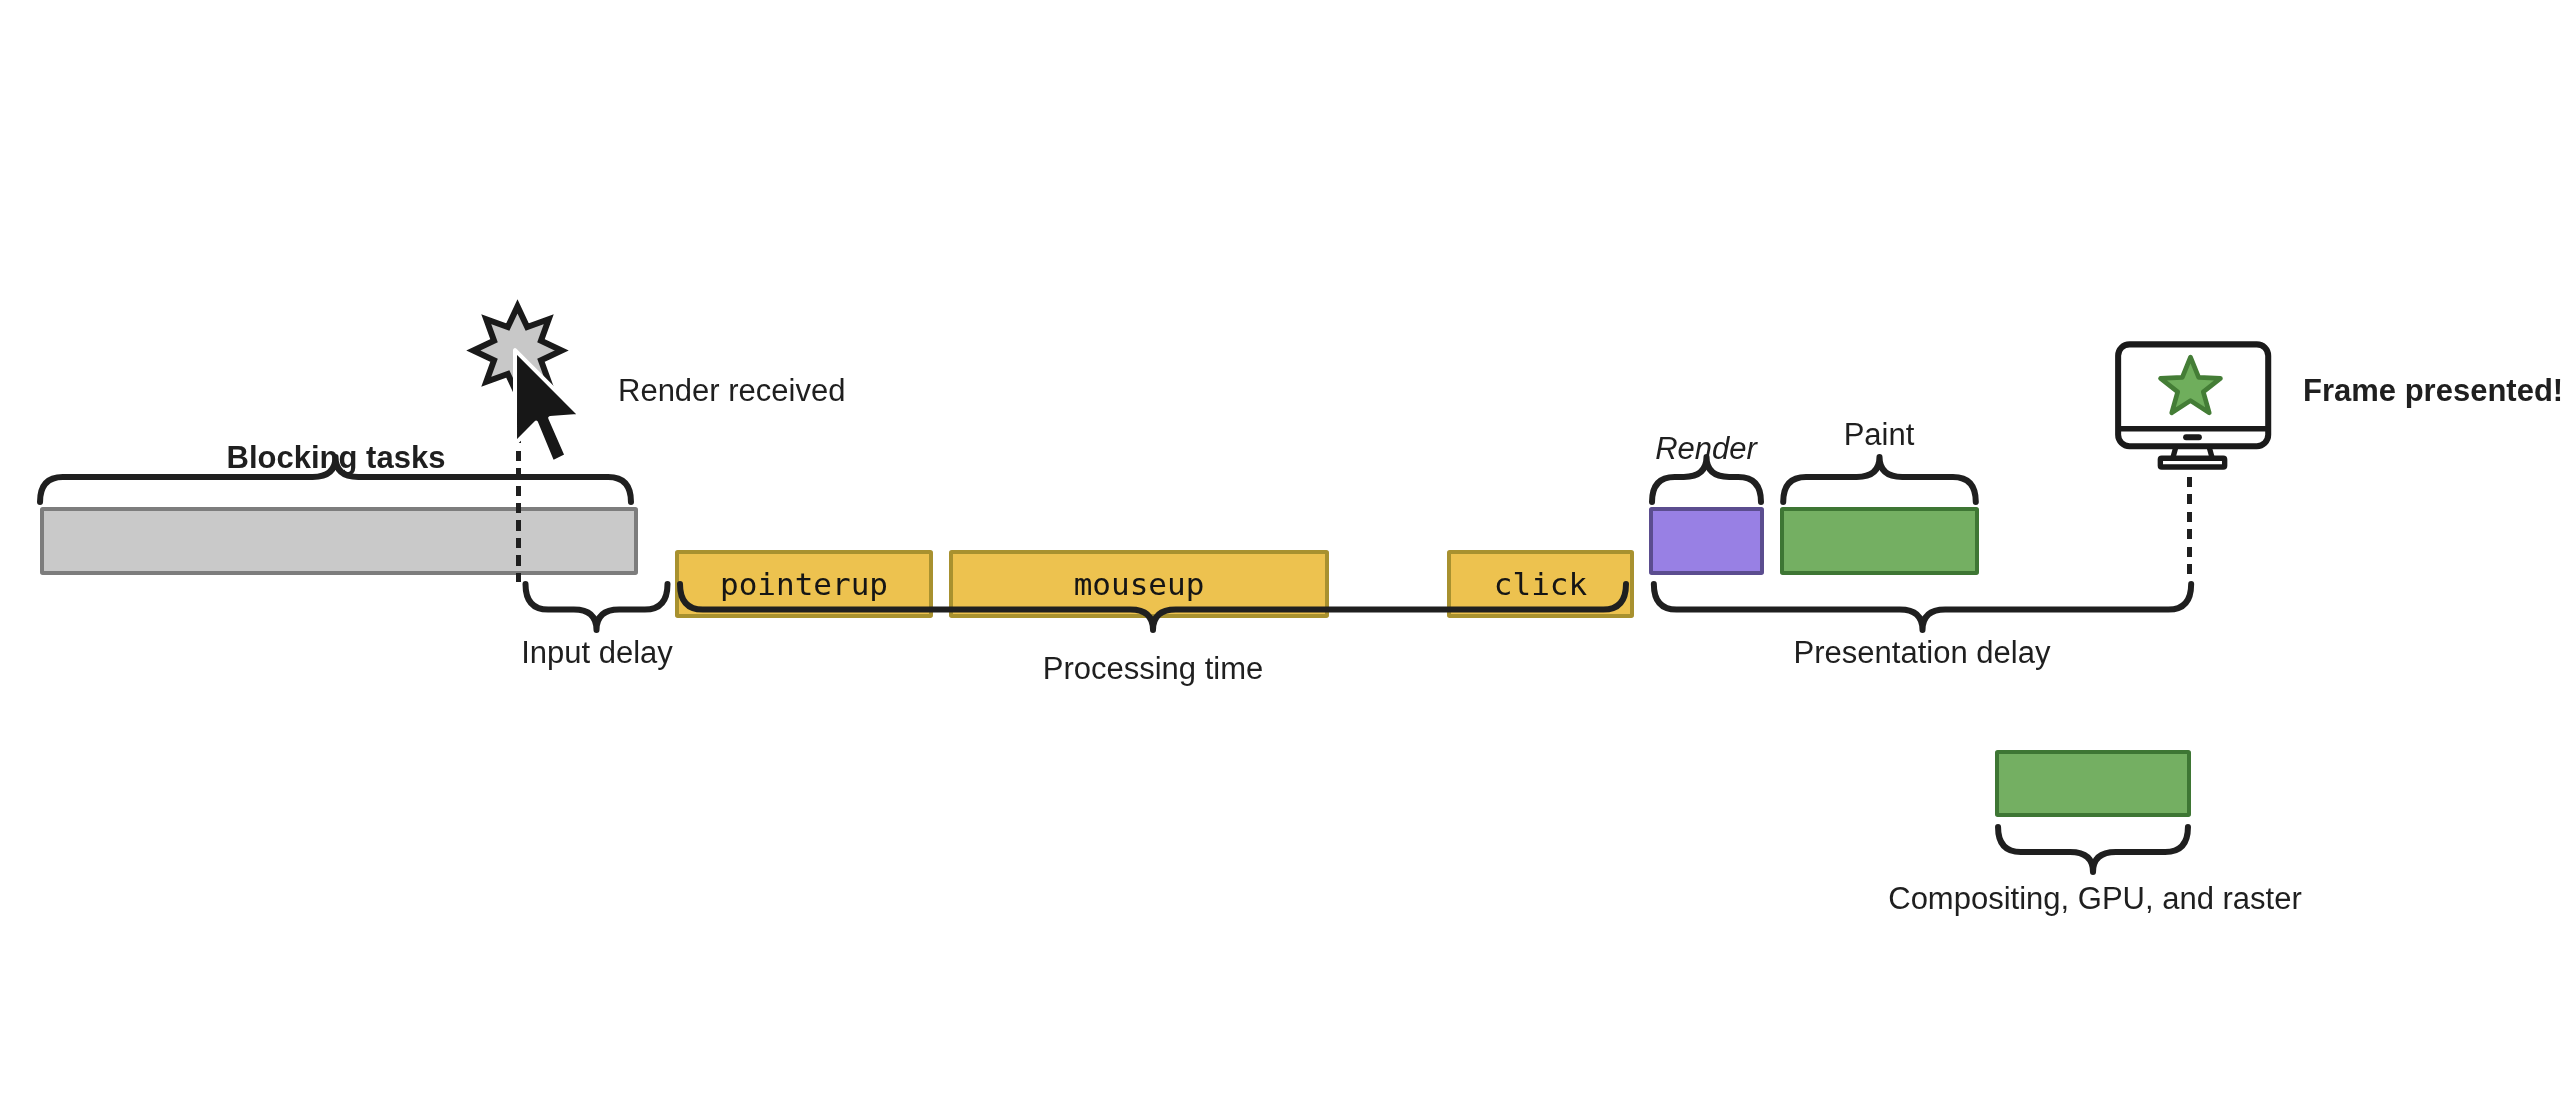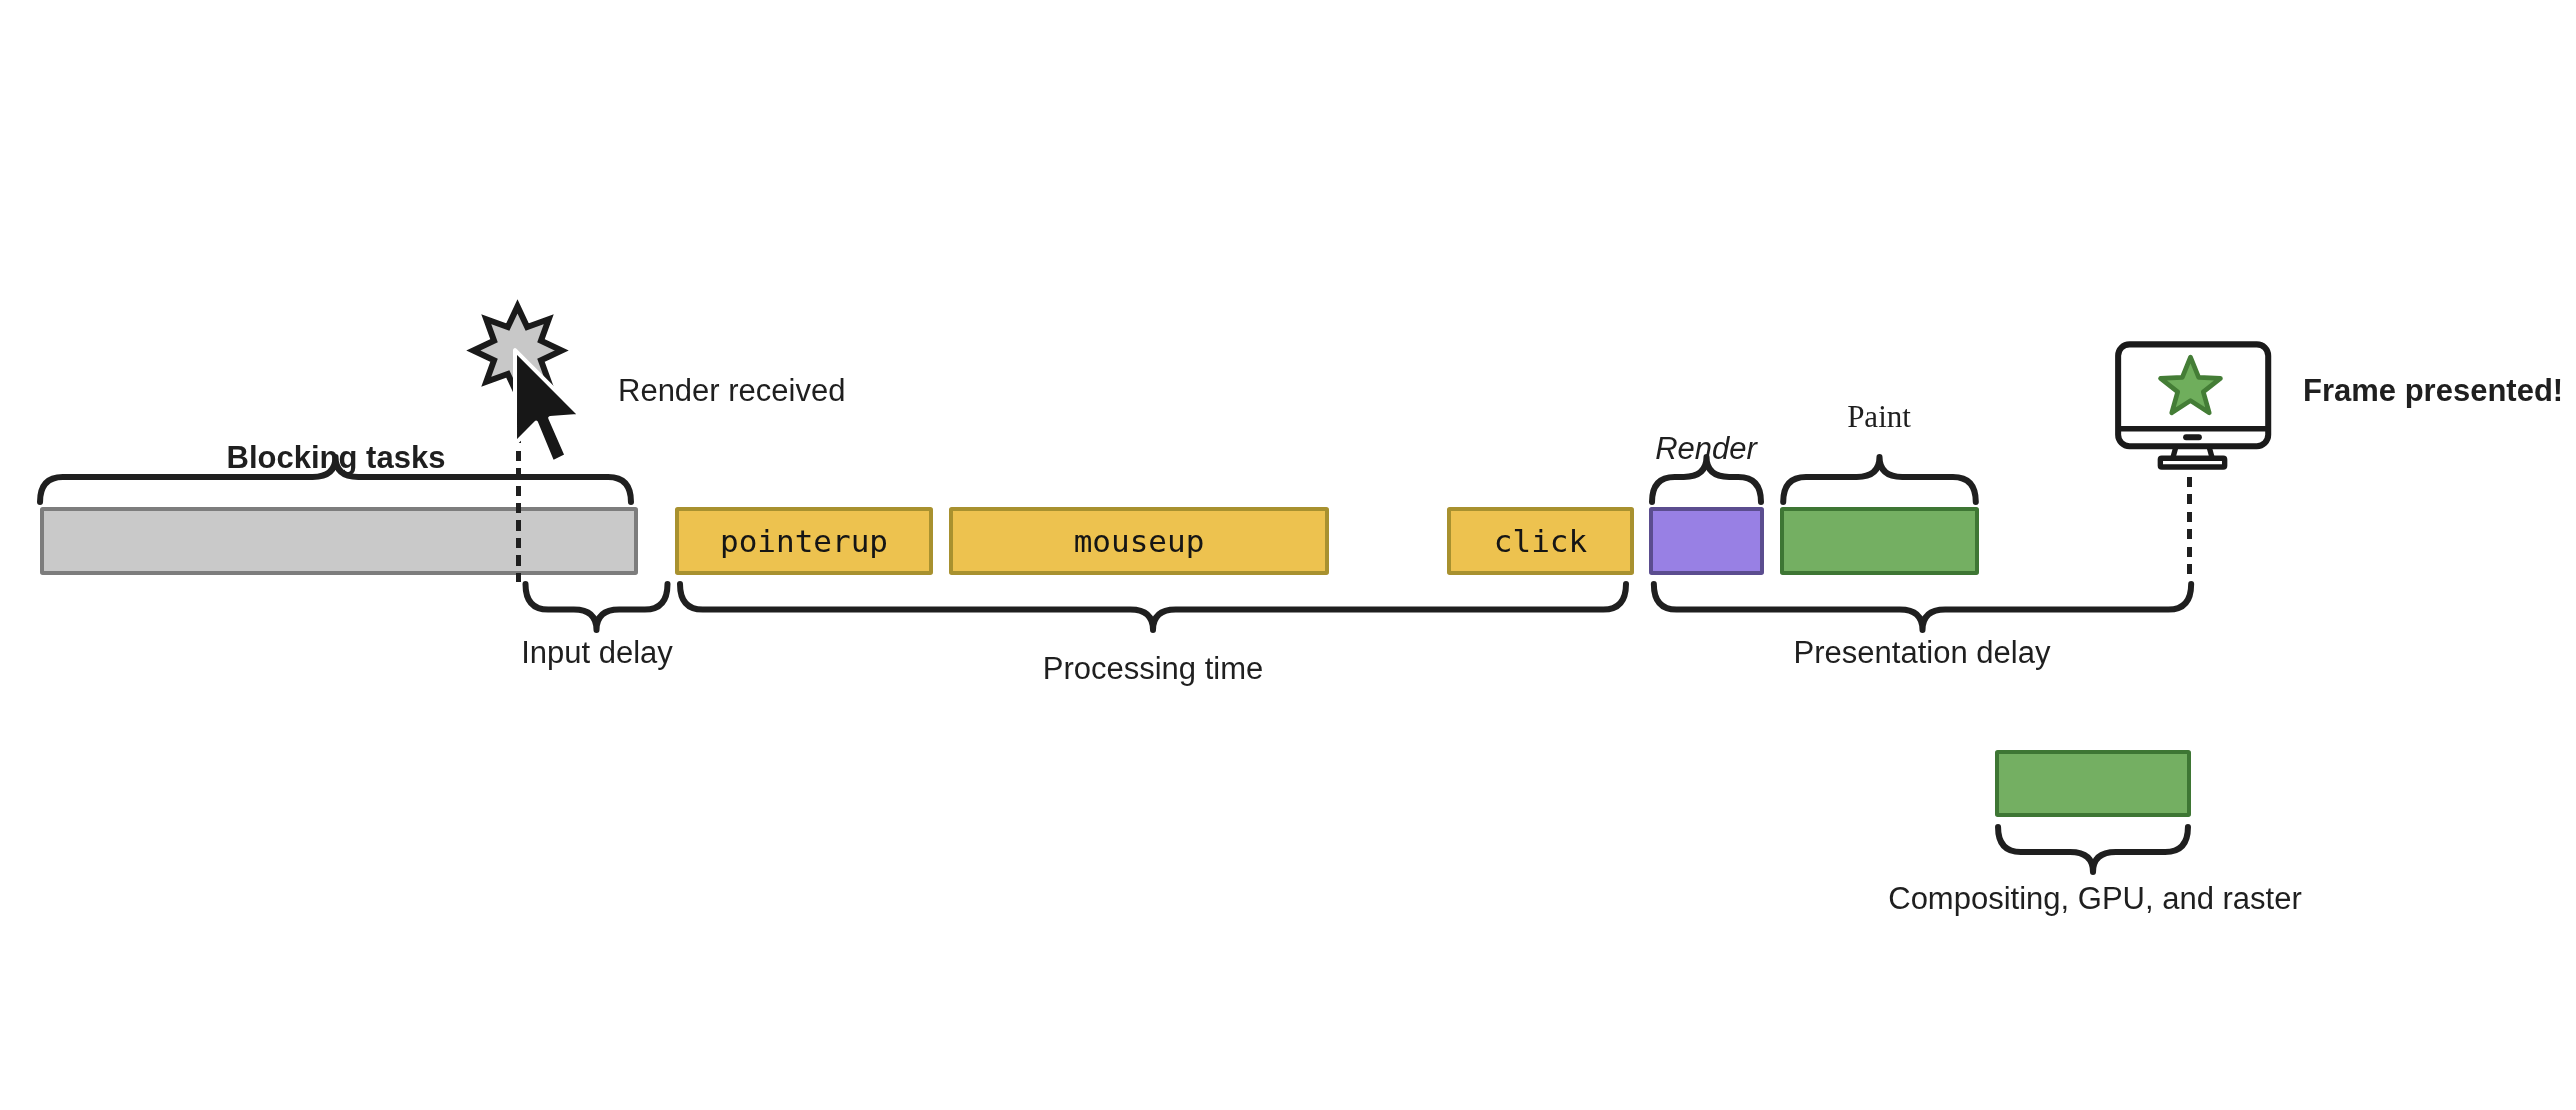--- a/index.html
+++ b/index.html
@@ -12,40 +12,40 @@
   html,body{margin:0;padding:0;background:#ffffff;}
   .canvas{
     position:relative;width:2576px;height:1110px;background:#ffffff;overflow:hidden;
     font-family:"Liberation Sans",sans-serif;color:var(--ink);
   }
   .lbl{position:absolute;font-size:31px;line-height:36px;white-space:nowrap;color:var(--ink);}
   .center{transform:translateX(-50%);}
   .bar{position:absolute;top:507px;height:68px;box-sizing:border-box;border-radius:2.7px;}
   .bar.gray  {background:var(--blocking-fill);border:4px solid var(--blocking-border);}
   .bar.yellow{background:var(--event-fill);   border:4px solid var(--event-border);
-              display:flex;align-items:center;justify-content:center;}
+              display:flex;align-items:center;justify-content:center;margin-top:43px;}
   .bar.purple{background:var(--render-fill);  border:4px solid var(--render-border);}
   .bar.green {background:var(--paint-fill);   border:4px solid var(--paint-border);}
   .bar .mono{font-family:"DejaVu Sans Mono",monospace;font-size:31px;color:#151515;}
   svg.brace{position:absolute;overflow:visible;}
   .dotted{
     position:absolute;width:4.7px;
     background:repeating-linear-gradient(to bottom,var(--ink) 0 10px,transparent 10px 17.5px);
   }
   .icon-abs{position:absolute;}
 </style>
 </head>
 <body>
 
 <div class="canvas">
 
   <div class="lbl center" style="left:336px;top:440px;font-weight:bold;">Blocking tasks</div>
   <div class="lbl" style="left:618px;top:373px;">Render received</div>
   <div class="lbl center" style="left:1706px;top:431px;font-style:italic;">Render</div>
-  <div class="lbl center" style="left:1879px;top:399px;font-family:Liberation Serif, serif;">Paint</div>
+  <div class="lbl center" style="left:1879px;top:417px;">Paint</div>
   <div class="lbl" style="left:2303px;top:373px;font-weight:bold;">Frame presented!</div>
 
   <svg class="brace" style="left:37px;top:454px;" width="597" height="51" viewBox="0 0 890 76">
       <path d="M 4.5 71.5 Q 4.5 34.2 38.5 34.2 H 411 Q 445 34.2 445 4.5 Q 445 34.2 479 34.2 H 851.5 Q 885.5 34.2 885.5 71.5" fill="none" stroke="#1f1f1f" stroke-width="9" stroke-linecap="round" stroke-linejoin="round"></path>
     </svg>
   <svg class="brace" style="left:1649px;top:454px;" width="115" height="51" viewBox="0 0 172 76">
       <path d="M 4.5 71.5 Q 4.5 34.2 38.5 34.2 H 52 Q 86 34.2 86 4.5 Q 86 34.2 120 34.2 H 133.5 Q 167.5 34.2 167.5 71.5" fill="none" stroke="#1f1f1f" stroke-width="9" stroke-linecap="round" stroke-linejoin="round"></path>
     </svg>
   <svg class="brace" style="left:1780px;top:454px;" width="199" height="51" viewBox="0 0 296 76">
       <path d="M 4.5 71.5 Q 4.5 34.2 38.5 34.2 H 114 Q 148 34.2 148 4.5 Q 148 34.2 182 34.2 H 257.5 Q 291.5 34.2 291.5 71.5" fill="none" stroke="#1f1f1f" stroke-width="9" stroke-linecap="round" stroke-linejoin="round"></path>

